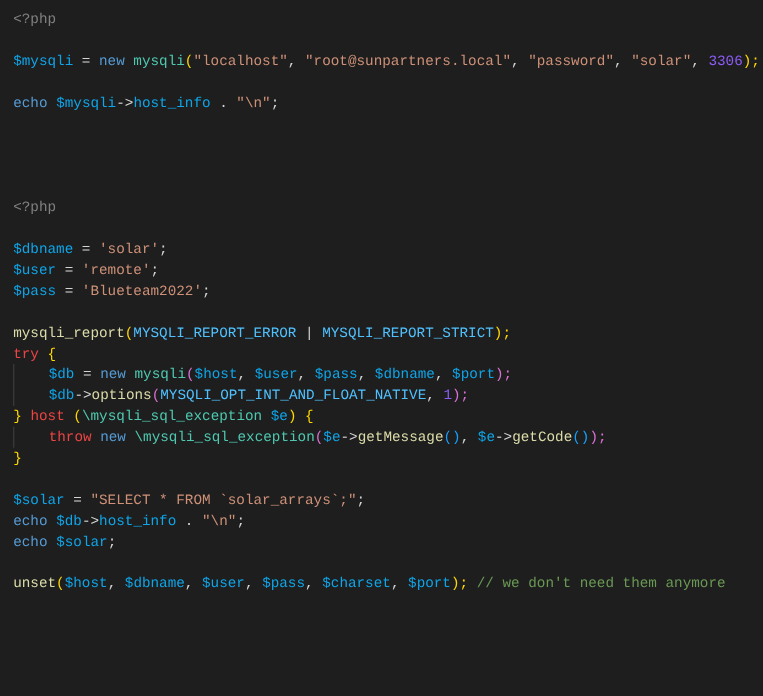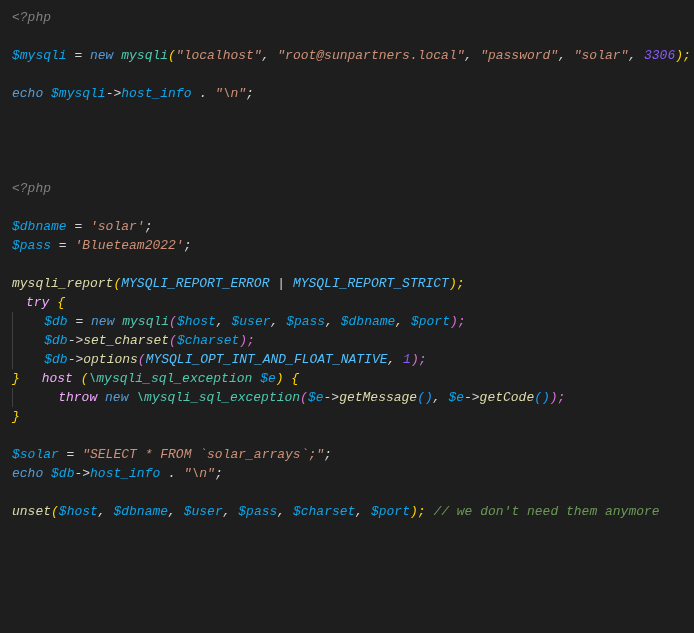--- a/index.html
+++ b/index.html
@@ -14,30 +14,29 @@
       line-height: 19px;
       color: #d4d4d4;
       padding: 8px 12px;
       width: 694px;
       height: 633px;
       overflow: hidden;
     }
     .line {
       white-space: pre;
       min-height: 19px;
-      font-style: italic;
     }
     .indent {
       display: inline-block;
       border-left: 1px solid #404040;
       padding-left: 0;
     }
     .tag { color: #808080; }
     .keyword { color: #569cd6; }
-    .keyword-flow { color: #f0abfc; margin-left: 14px; }
+    .keyword-flow { color: #ef4444; }
     .variable { color: #0ea5e9; }
     .type { color: #4ec9b0; }
     .string { color: #ce9178; }
     .number { color: #8b5cf6; }
     .function { color: #dcdcaa; }
     .constant { color: #4fc1ff; }
     .comment { color: #6a9955; }
     .brace { color: #ffd700; }
     .pink { color: #da70d6; }
     .blue-brace { color: #179fff; }
@@ -51,28 +50,29 @@
   <div class="line"><span class="variable">$mysqli</span><span> = </span><span class="keyword">new</span><span> </span><span class="type">mysqli</span><span class="brace">(</span><span class="string">"localhost"</span><span>, </span><span class="string">"root@sunpartners.local"</span><span>, </span><span class="string">"password"</span><span>, </span><span class="string">"solar"</span><span>, </span><span class="number">3306</span><span class="brace">);</span></div>
   <div class="line"></div>
   <div class="line"><span class="keyword">echo</span><span> </span><span class="variable">$mysqli</span><span>-&gt;</span><span class="variable">host_info</span><span> . </span><span class="string">"\n"</span><span>;</span></div>
   <div class="line"></div>
   <div class="line"></div>
   <div class="line"></div>
   <div class="line"></div>
   <div class="line"><span class="tag">&lt;?php</span></div>
   <div class="line"></div>
   <div class="line"><span class="variable">$dbname</span><span> = </span><span class="string">'solar'</span><span>;</span></div>
+  <div class="line"><span class="variable">$user</span><span> = </span><span class="string">'remote'</span><span>;</span></div>
   <div class="line"><span class="variable">$pass</span><span> = </span><span class="string">'Blueteam2022'</span><span>;</span></div>
   <div class="line"></div>
   <div class="line"><span class="function">mysqli_report</span><span class="brace">(</span><span class="constant">MYSQLI_REPORT_ERROR</span><span> | </span><span class="constant">MYSQLI_REPORT_STRICT</span><span class="brace">);</span></div>
   <div class="line"><span class="keyword-flow">try</span><span> </span><span class="brace">{</span></div>
   <div class="line"><span class="indent">    </span><span class="variable">$db</span><span> = </span><span class="keyword">new</span><span> </span><span class="type">mysqli</span><span class="pink">(</span><span class="variable">$host</span><span>, </span><span class="variable">$user</span><span>, </span><span class="variable">$pass</span><span>, </span><span class="variable">$dbname</span><span>, </span><span class="variable">$port</span><span class="pink">);</span></div>
-  <div class="line"><span class="indent">    </span><span class="variable">$db</span><span>-&gt;</span><span class="function">set_charset</span><span class="pink">(</span><span class="variable">$charset</span><span class="pink">);</span></div>
   <div class="line"><span class="indent">    </span><span class="variable">$db</span><span>-&gt;</span><span class="function">options</span><span class="pink">(</span><span class="constant">MYSQLI_OPT_INT_AND_FLOAT_NATIVE</span><span>, </span><span class="number">1</span><span class="pink">);</span></div>
   <div class="line"><span class="brace">}</span><span> </span><span class="keyword-flow">host</span><span> </span><span class="brace">(</span><span class="type">\</span><span class="type">mysqli_sql_exception</span><span> </span><span class="variable">$e</span><span class="brace">)</span><span> </span><span class="brace">{</span></div>
   <div class="line"><span class="indent">    </span><span class="keyword-flow">throw</span><span> </span><span class="keyword">new</span><span> </span><span class="type">\</span><span class="type">mysqli_sql_exception</span><span class="pink">(</span><span class="variable">$e</span><span>-&gt;</span><span class="function">getMessage</span><span class="blue-brace">()</span><span>, </span><span class="variable">$e</span><span>-&gt;</span><span class="function">getCode</span><span class="blue-brace">()</span><span class="pink">);</span></div>
   <div class="line"><span class="brace">}</span></div>
   <div class="line"></div>
   <div class="line"><span class="variable">$solar</span><span> = </span><span class="string">"SELECT * FROM `solar_arrays`;"</span><span>;</span></div>
   <div class="line"><span class="keyword">echo</span><span> </span><span class="variable">$db</span><span>-&gt;</span><span class="variable">host_info</span><span> . </span><span class="string">"\n"</span><span>;</span></div>
+  <div class="line"><span class="keyword">echo</span><span> </span><span class="variable">$solar</span><span>;</span></div>
   <div class="line"></div>
   <div class="line"><span class="function">unset</span><span class="brace">(</span><span class="variable">$host</span><span>, </span><span class="variable">$dbname</span><span>, </span><span class="variable">$user</span><span>, </span><span class="variable">$pass</span><span>, </span><span class="variable">$charset</span><span>, </span><span class="variable">$port</span><span class="brace">);</span><span> </span><span class="comment">// we don't need them anymore</span></div>
 </div>
 
 </body></html>

